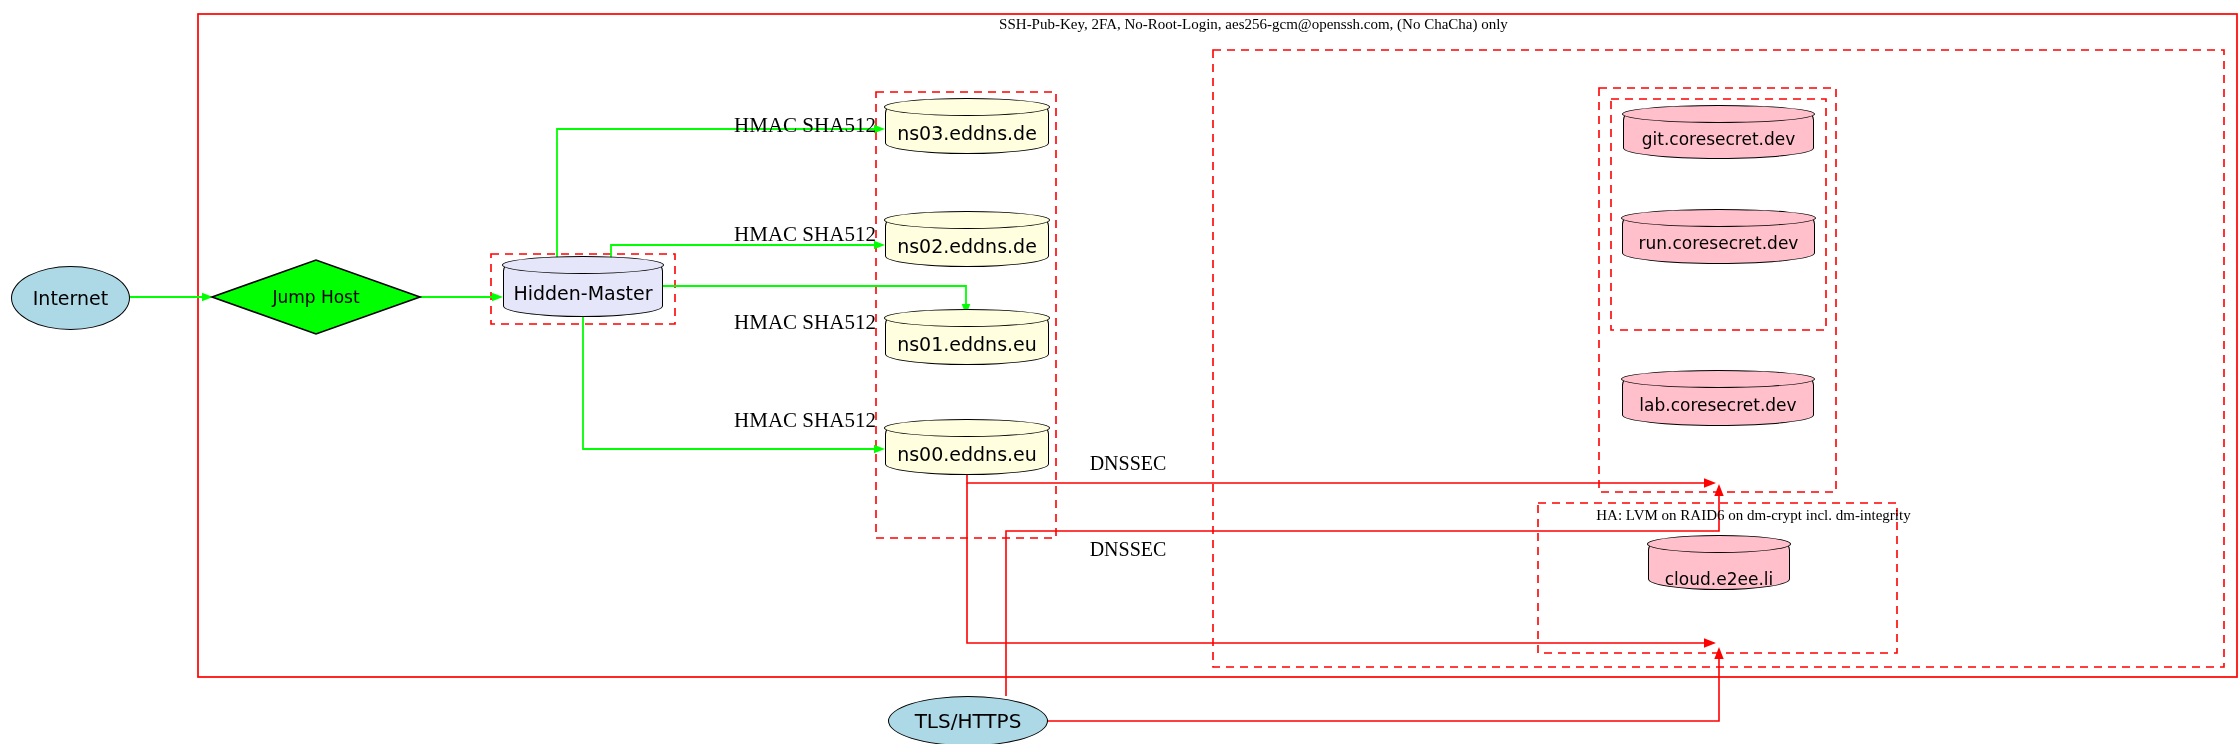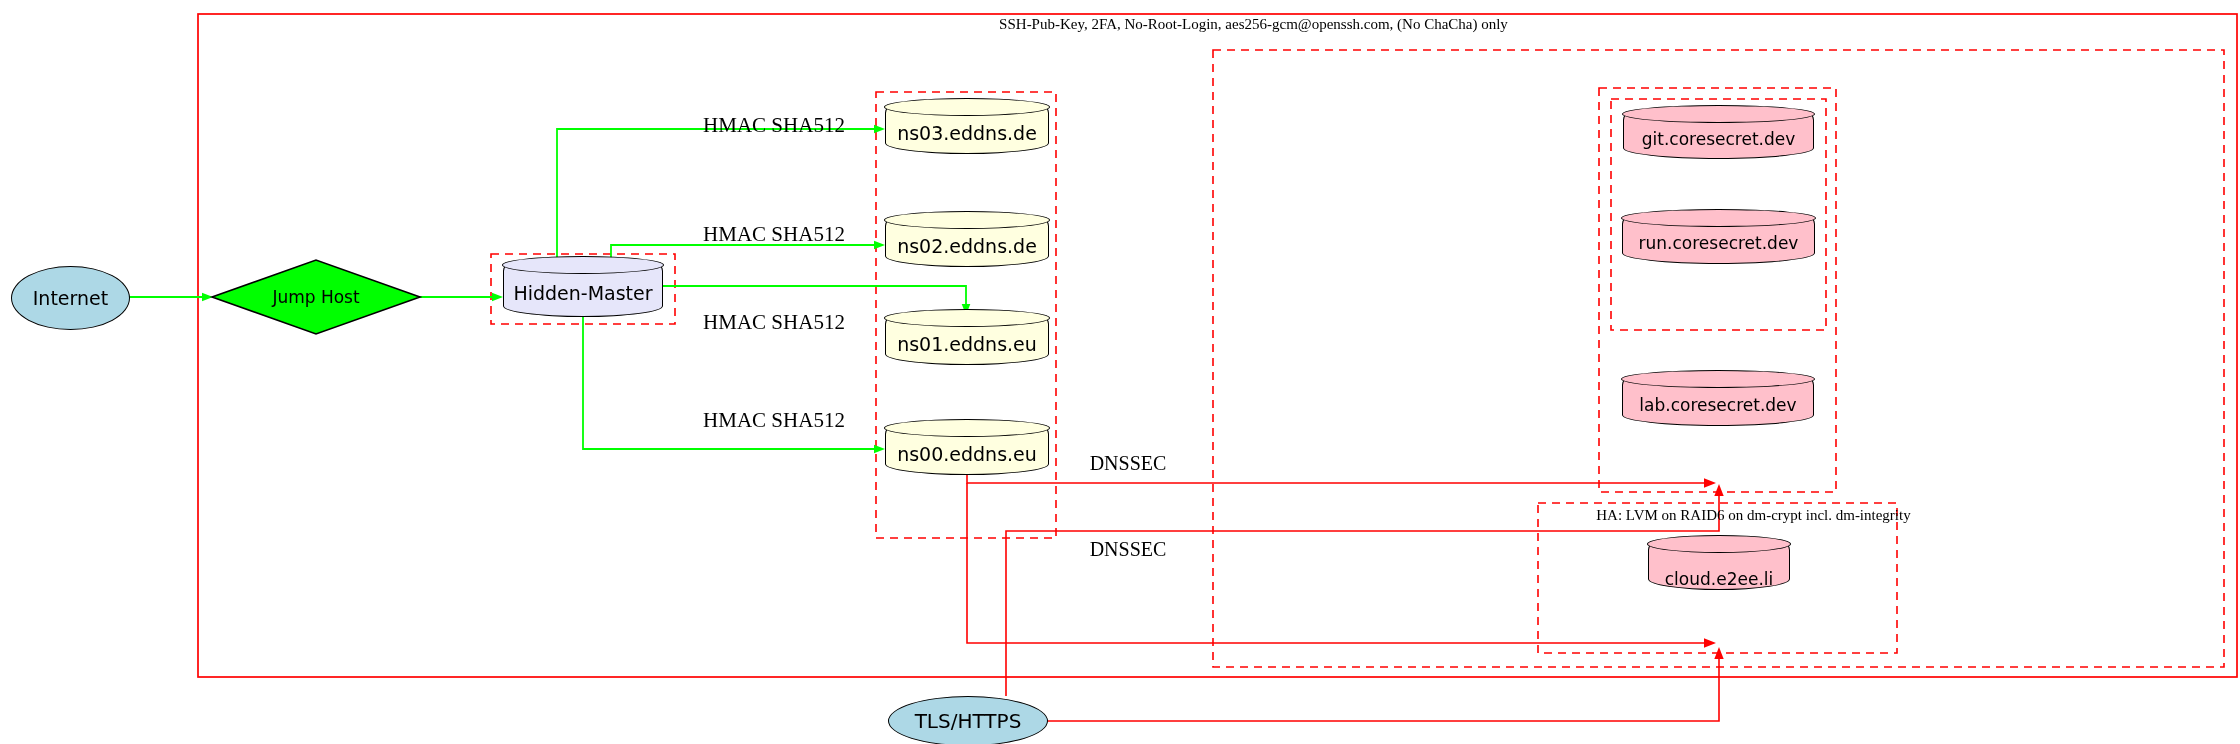--- a/index.html
+++ b/index.html
@@ -16,21 +16,21 @@
        border-bottom-left-radius:50% 11px;
        border-bottom-right-radius:50% 11px;
        background:var(--fill);}
   .cyl::before{content:"";position:absolute;left:-1.6px;right:-1.6px;top:-8px;height:16px;
        background:var(--fill);border:1.6px solid #000;border-radius:50%;z-index:1;}
   .cyl .cyl-label{position:relative;z-index:2;margin-top:6px;}
   .ns-text{font-size:19px;}
   .svc-text{font-size:17px;}
   .diamond-label{position:absolute;z-index:2;display:flex;align-items:center;justify-content:center;
        font-size:17px;}
-  .edge-label{font-size:21px;text-align:center;}
+  .edge-label{font-size:21px;text-align:center;margin-left:31px;}
   .dnssec-label{font-size:20px;text-align:center;}
 </style>
 </head>
 <body>
 
 <div id="canvas">
 
   <svg id="edges" width="2240" height="744" viewBox="0 0 2240 744">
 
     <rect x="198" y="14" width="2039" height="663" fill="none" stroke="#ff0000" stroke-width="1.7"></rect>

